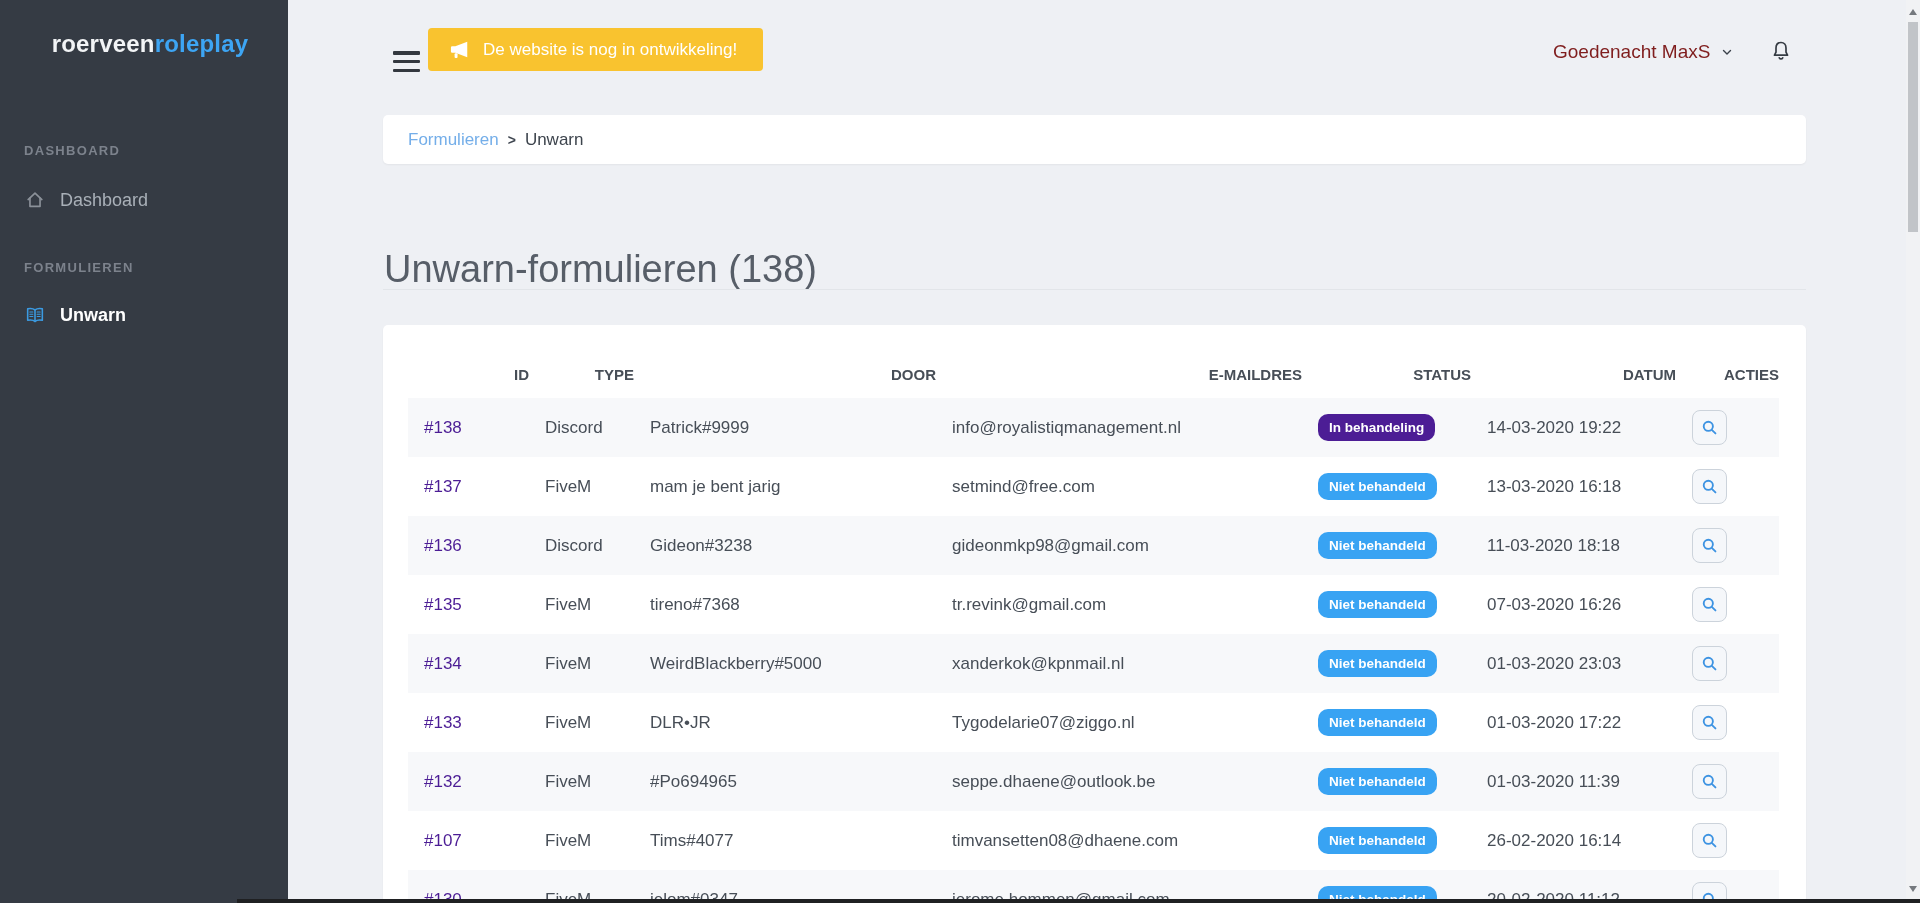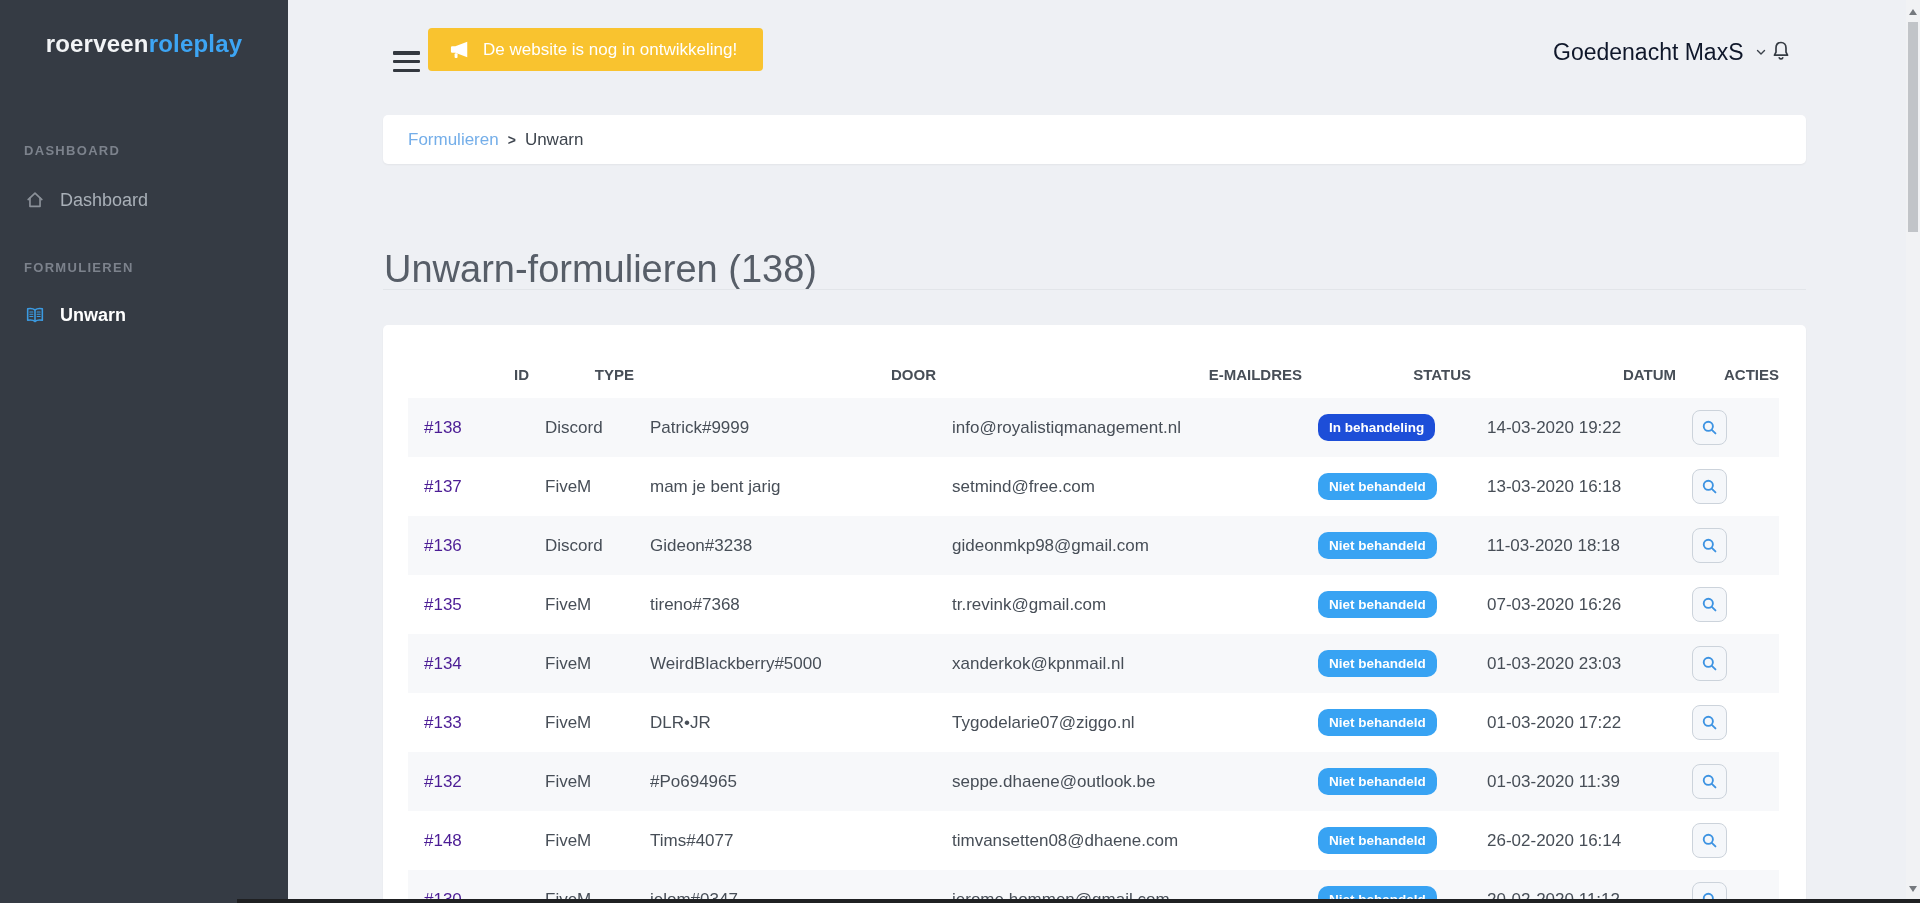--- a/index.html
+++ b/index.html
@@ -4,35 +4,35 @@
 <style>
   * { margin:0; padding:0; box-sizing:border-box; }
   html,body { width:1920px; height:903px; overflow:hidden; }
   body {
     font-family:"Liberation Sans","DejaVu Sans",sans-serif;
     background:#eef0f4; color:#474e57; position:relative;
   }
 
   
   .sidebar { position:absolute; left:0; top:0; width:288px; height:903px; background:#353b44; z-index:10; }
-  .logo { position:absolute; left:0; top:30px; width:288px; text-align:center; font-size:24px; font-weight:bold; letter-spacing:.2px; }
+  .logo { position:absolute; left:6px; top:30px; width:288px; text-align:center; font-size:24px; font-weight:bold; letter-spacing:.2px; }
   .logo .l1 { color:#f2f4f6; }
   .logo .l2 { color:#3da5f4; }
   .nav-section { position:absolute; left:24px; font-size:13px; font-weight:bold; letter-spacing:1.3px; color:#7c828c; }
   .nav-item { position:absolute; left:0; width:288px; height:30px; display:flex; align-items:center; gap:14px; padding-left:24px; cursor:pointer; }
   .nav-item .lbl { font-size:18px; color:#a9b0b8; }
   .nav-item.active .lbl { color:#ffffff; font-weight:bold; }
   .nav-icon { width:22px; height:22px; flex:0 0 22px; display:flex; align-items:center; justify-content:center; }
 
   
   .hamburger { position:absolute; left:393px; top:51px; width:27px; height:21px; display:flex; flex-direction:column; justify-content:space-between; cursor:pointer; background:none; border:none; }
   .hamburger span { display:block; height:3.5px; background:#33383f; border-radius:1px; }
   .banner { position:absolute; left:428px; top:28px; width:335px; height:43px; background:#f9c32f; border-radius:4px; display:flex; align-items:center; gap:13px; padding-left:20px; color:#fff; font-size:17px; }
   .user-menu { position:absolute; left:1553px; top:40px; height:24px; display:flex; align-items:center; gap:10px; cursor:pointer; background:none; border:none; }
-  .user-menu .greet { font-size:23px; color:#0f172a; font-family:inherit; }
+  .user-menu .greet { font-size:19px; color:#7f1d1d; font-family:inherit; }
   .bell { position:absolute; left:1768px; top:39px; width:26px; height:26px; background:none; border:none; cursor:pointer; }
 
   
   .crumb-card { position:absolute; left:383px; top:115px; width:1423px; height:49px; background:#fff; border-radius:5px; box-shadow:0 1px 2px rgba(0,0,0,.05); display:flex; align-items:center; padding-left:25px; gap:9px; font-size:17px; }
   .crumb-link { color:#74aee9; text-decoration:none; cursor:pointer; }
   .crumb-sep { color:#3f4650; font-weight:bold; font-size:14px; }
   .crumb-cur { color:#3d444d; }
 
   
   .page-title { position:absolute; left:384px; top:248px; font-size:38px; font-weight:400; color:#575e68; }
@@ -144,21 +144,21 @@
           <th class="c-datum">DATUM</th>
           <th class="c-actions">ACTIES</th>
         </tr>
       </thead>
     <tbody>
         <tr class="striped">
     <td class="c-id"><a class="id-link">#138</a></td>
     <td class="c-type">Discord</td>
     <td class="c-door">Patrick#9999</td>
     <td class="c-email">info@royalistiqmanagement.nl</td>
-    <td class="c-status"><span class="badge" style="background: #1d4ed8;">In behandeling</span></td>
+    <td class="c-status"><span class="badge" style="background: #4c1d95;">In behandeling</span></td>
     <td class="c-datum">14-03-2020 19:22</td>
     <td class="c-actions">
       <button class="view-btn">
         <span style="display:flex">
           <svg width="17" height="17" viewBox="0 0 20 20" fill="none" stroke="#3d93e2" stroke-width="2.2" stroke-linecap="round">
             <circle cx="8.6" cy="8.6" r="5.4"></circle>
                   <path d="M13 13 L17 17"></path>
           </svg>
         </span>
       </button>
@@ -266,21 +266,21 @@
         <span style="display:flex">
           <svg width="17" height="17" viewBox="0 0 20 20" fill="none" stroke="#3d93e2" stroke-width="2.2" stroke-linecap="round">
             <circle cx="8.6" cy="8.6" r="5.4"></circle>
                   <path d="M13 13 L17 17"></path>
           </svg>
         </span>
       </button>
     </td>
   </tr>
         <tr>
-    <td class="c-id"><a class="id-link">#148</a></td>
+    <td class="c-id"><a class="id-link">#107</a></td>
     <td class="c-type">FiveM</td>
     <td class="c-door">Tims#4077</td>
     <td class="c-email">timvansetten08@dhaene.com</td>
     <td class="c-status"><span class="badge" style="background: rgb(56, 163, 243);">Niet behandeld</span></td>
     <td class="c-datum">26-02-2020 16:14</td>
     <td class="c-actions">
       <button class="view-btn">
         <span style="display:flex">
           <svg width="17" height="17" viewBox="0 0 20 20" fill="none" stroke="#3d93e2" stroke-width="2.2" stroke-linecap="round">
             <circle cx="8.6" cy="8.6" r="5.4"></circle>

